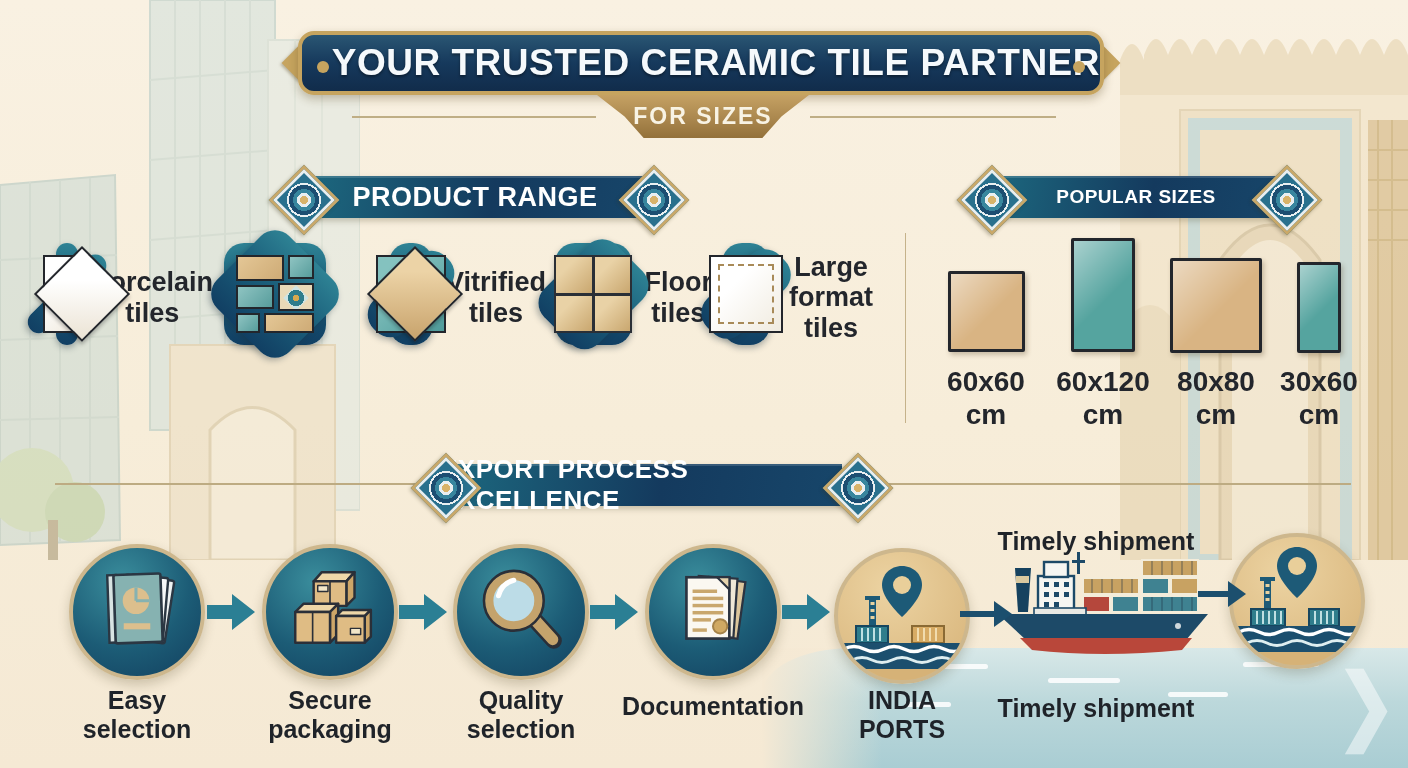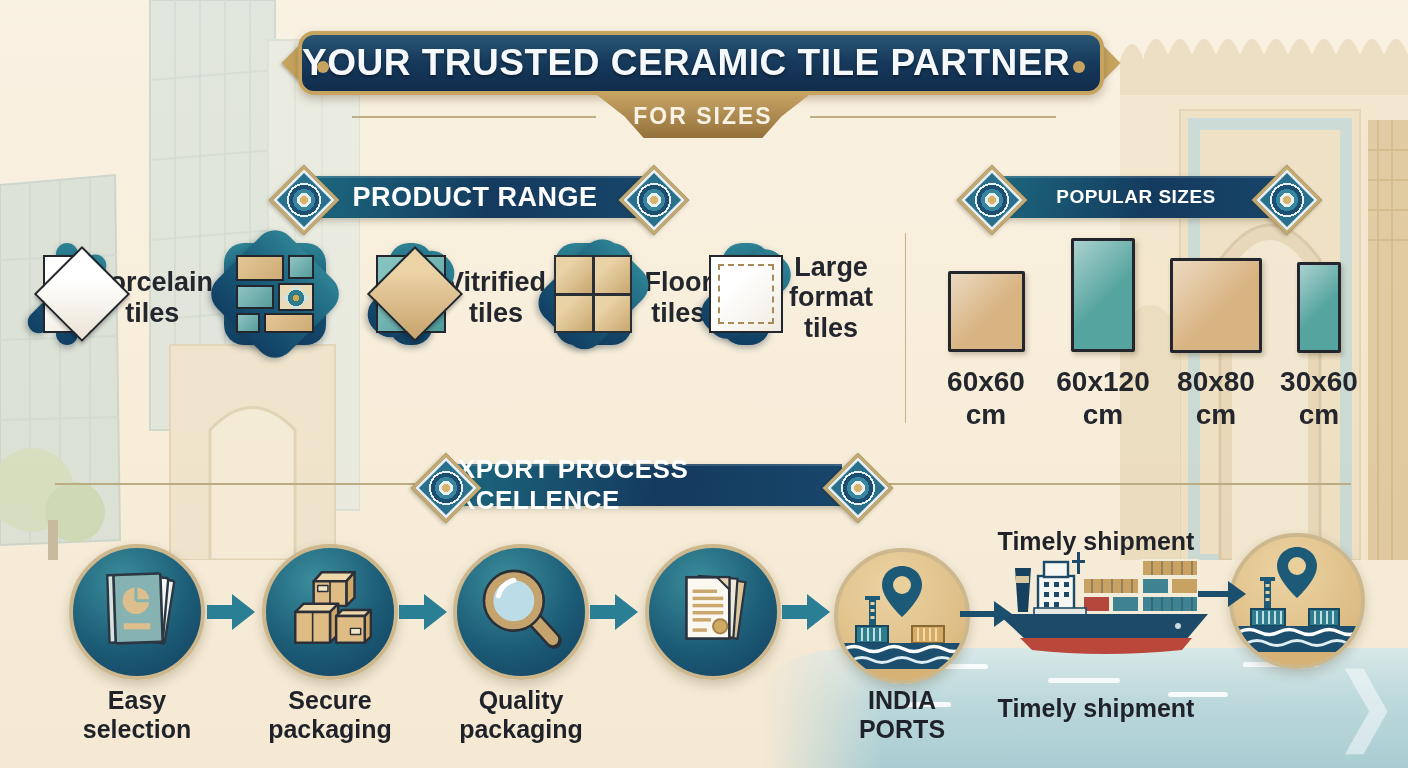--- a/index.html
+++ b/index.html
@@ -18,21 +18,21 @@
     border-top-left-radius:90px 46px;}
   .water::before{content:"";position:absolute;left:0;top:0;width:120px;height:100%;
     background:linear-gradient(90deg,#f5e9d4,rgba(245,233,212,0));}
   .wdash{position:absolute;height:5px;border-radius:3px;background:#fff;opacity:.85}
 
   
   .banner-wrap{position:absolute;left:298px;top:31px;width:806px;height:64px;}
   .banner-tip{position:absolute;width:26px;height:26px;top:19px;background:#c6a45f;transform:rotate(45deg);box-shadow:0 2px 3px rgba(90,70,30,.35)}
   .banner-main{position:absolute;inset:0;border:4px solid #c6a45f;border-radius:16px;box-sizing:border-box;
     background:linear-gradient(180deg,#2a5673 0%,#16395c 50%,#112c4b 100%);
-    display:flex;align-items:center;justify-content:flex-start;box-shadow:0 4px 10px rgba(80,60,20,.3);}
+    display:flex;align-items:center;justify-content:flex-end;box-shadow:0 4px 10px rgba(80,60,20,.3);}
   .banner-dot{position:absolute;width:12px;height:12px;border-radius:50%;background:#c6a45f;top:26px}
   .banner-title{font-size:37px;font-weight:bold;letter-spacing:.5px;color:#f5f9fc;text-shadow:0 2px 3px rgba(0,0,0,.4)}
   .ribbon{position:absolute;left:597px;top:95px;width:212px;height:43px;
     clip-path:polygon(0 0,100% 0,87% 50%,78% 100%,22% 100%,13% 50%);
     background:linear-gradient(180deg,#c5a163 0%,#a8854c 60%,#93713a 100%);
     display:flex;align-items:center;justify-content:center;
     color:#f8f3e4;font-size:23px;font-weight:bold;letter-spacing:2px;}
   .ribbon-line{position:absolute;top:116px;height:2px;background:#bfae85}
 
   
@@ -483,20 +483,21 @@
       <polygon points="32,5 50,18 32,31" fill="#1c4f6e"></polygon>
   </svg>
 
   <div class="caption-top" style="left:976px;top:527px;width:240px">Timely shipment</div>
 
   <div class="plabel" style="left:42px;top:686px;width:190px">Easy
 selection</div>
   <div class="plabel" style="left:235px;top:686px;width:190px">Secure
 packaging</div>
   <div class="plabel" style="left:426px;top:686px;width:190px">Quality
-packaging</div>
+selection</div>
+  <div class="plabel" style="left:618px;top:692px;width:190px">Documentation</div>
   <div class="plabel plabel-bold" style="left:822px;top:686px;width:160px">INDIA
 PORTS</div>
   <div class="plabel" style="left:976px;top:694px;width:240px">Timely shipment</div>
 
   <div class="next-chevron">❯</div>
 
 </div>
 
 </body></html>

